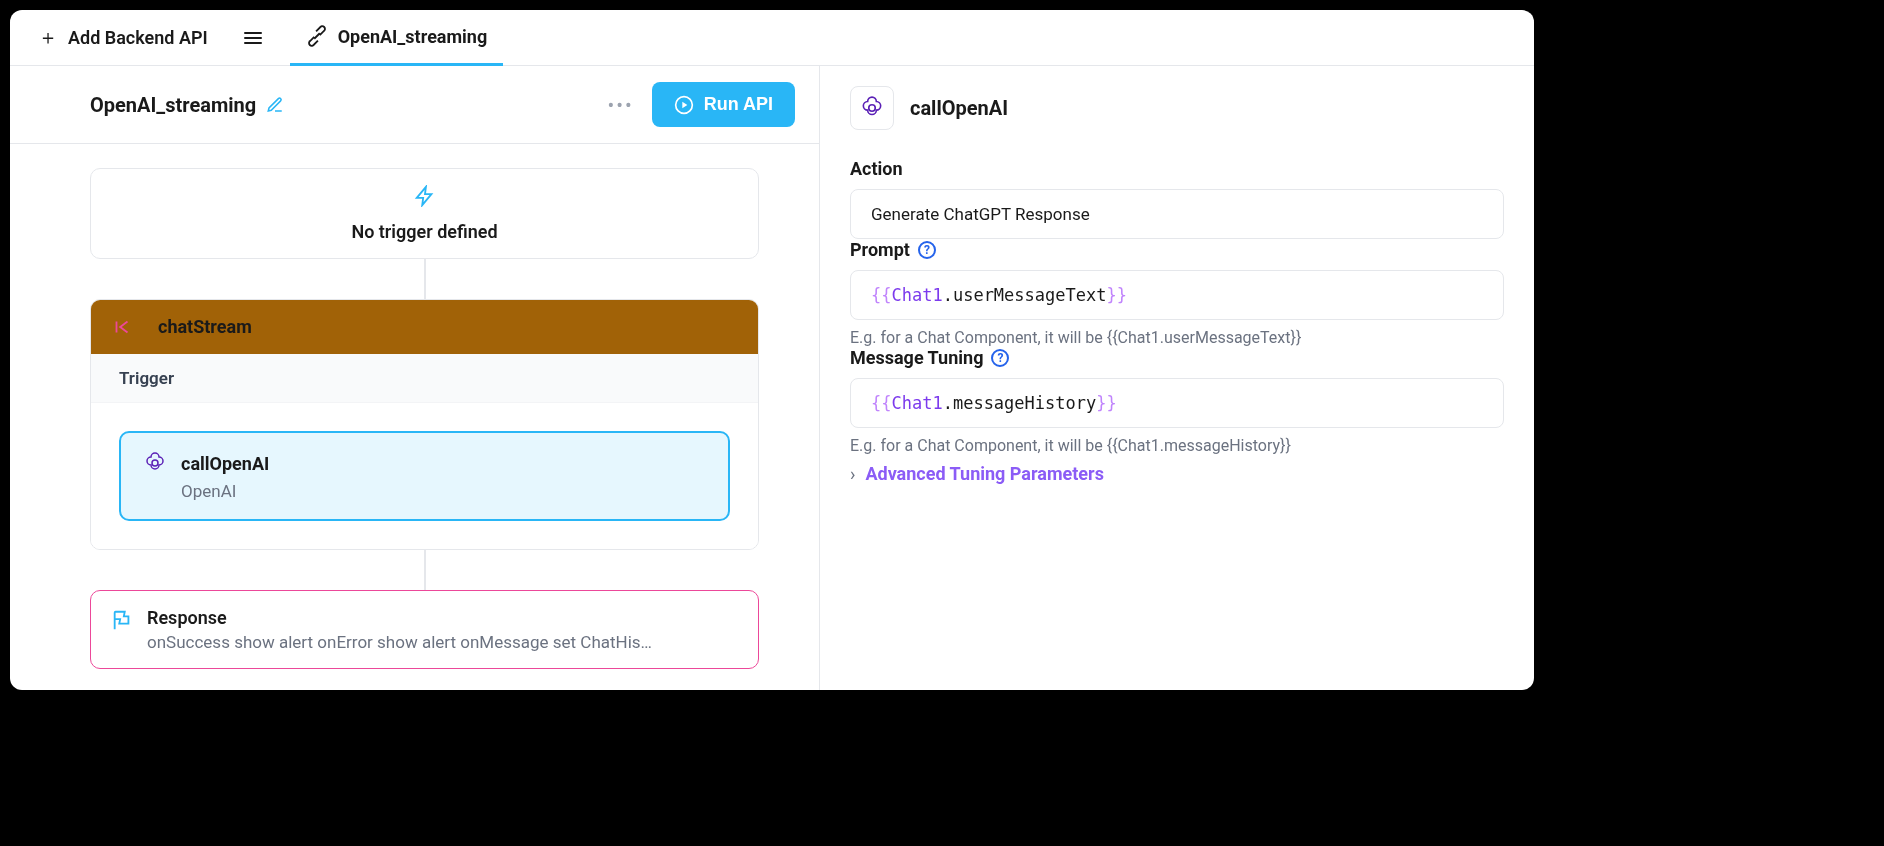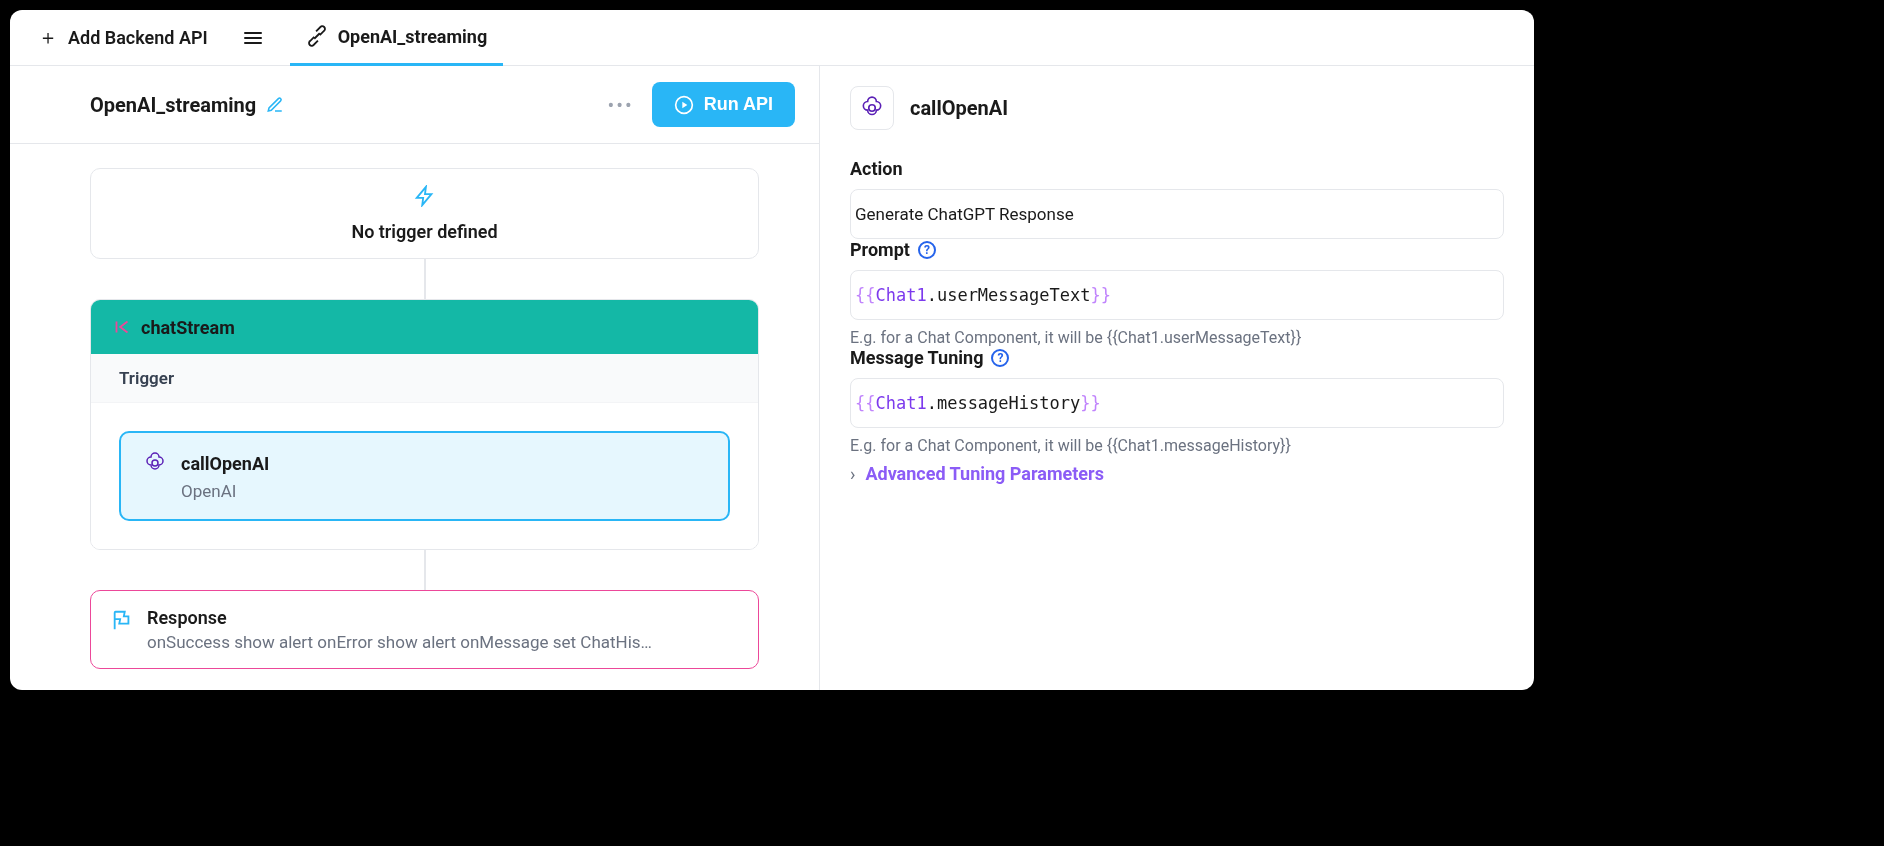--- a/index.html
+++ b/index.html
@@ -22,21 +22,21 @@
 .dots { color: #9ca3af; font-size: 20px; letter-spacing: 2px; cursor: pointer; }
 .run-btn { background: #29b6f6; color: #fff; border: none; border-radius: 8px; padding: 12px 22px; font-size: 18px; font-weight: 700; display: flex; align-items: center; gap: 10px; cursor: pointer; }
 .run-btn svg { width: 20px; height: 20px; }
 .flow-area { padding: 24px 60px 24px 80px; flex: 1; overflow-y: auto; }
 .flow-card { border: 1px solid #e5e7eb; border-radius: 10px; background: #fff; }
 .trigger-card { padding: 16px 20px; display: flex; align-items: center; gap: 14px; flex-direction: column; }
 .bolt-icon { color: #29b6f6; width: 22px; height: 22px; }
 .trigger-text { font-size: 18px; font-weight: 600; color: #1a1a1a; }
 .connector { width: 2px; height: 40px; background: #e5e7eb; margin: 0 auto; }
 .stream-card { border: 1px solid #e5e7eb; border-radius: 10px; overflow: hidden; }
-.stream-header { background: #14b8a6; padding: 16px 20px; display: flex; align-items: center; gap: 8px; }
+.stream-header { background: #a16207; padding: 16px 20px; display: flex; align-items: flex-start; gap: 25px; }
 .merge-icon { color: #ec4899; width: 22px; height: 22px; }
 .stream-title { font-size: 18px; font-weight: 700; color: #1a1a1a; }
 .stream-trigger { background: #f9fafb; padding: 14px 28px; font-size: 17px; font-weight: 600; color: #374151; border-bottom: 1px solid #f3f4f6; }
 .stream-body { padding: 28px 28px 28px 28px; background: #fff; }
 .call-card { border: 2px solid #29b6f6; background: #e6f7fe; border-radius: 10px; padding: 18px 22px; cursor: pointer; }
 .call-top { display: flex; align-items: center; gap: 14px; }
 .openai-logo { width: 24px; height: 24px; }
 .call-name { font-size: 18px; font-weight: 700; color: #1a1a1a; }
 .call-sub { font-size: 17px; color: #6b7280; margin-left: 38px; margin-top: 6px; }
 .response-card { border: 1px solid #ec4899; border-radius: 10px; padding: 16px 20px; display: flex; align-items: flex-start; gap: 14px; }
@@ -44,21 +44,21 @@
 .response-content { overflow: hidden; }
 .response-title { font-size: 18px; font-weight: 600; color: #1a1a1a; margin-bottom: 4px; }
 .response-detail { font-size: 17px; color: #6b7280; white-space: nowrap; overflow: hidden; text-overflow: ellipsis; max-width: 560px; }
 .right-panel { flex: 1; padding: 20px 30px; overflow-y: auto; }
 .rp-header { display: flex; align-items: center; gap: 16px; margin-bottom: 28px; }
 .rp-logo-box { width: 44px; height: 44px; border: 1px solid #e5e7eb; border-radius: 8px; display: flex; align-items: center; justify-content: center; }
 .rp-title { font-size: 20px; font-weight: 700; color: #1a1a1a; }
 .field-group { }
 .field-label { font-size: 18px; font-weight: 700; color: #1a1a1a; margin-bottom: 10px; display: flex; align-items: center; gap: 8px; }
 .help-icon { width: 18px; height: 18px; border: 2px solid #2563eb; border-radius: 50%; display: inline-flex; align-items: center; justify-content: center; font-size: 12px; color: #2563eb; font-weight: 700; cursor: pointer; }
-.field-input { width: 100%; border: 1px solid #e5e7eb; border-radius: 8px; padding: 14px 4px; font-size: 17px; color: #1a1a1a; background: #fff; }
+.field-input { width: 100%; border: 1px solid #e5e7eb; border-radius: 8px; padding: 14px 20px; font-size: 17px; color: #1a1a1a; background: #fff; }
 .code-input { font-family: "SF Mono", Monaco, Consolas, monospace; font-size: 17px; }
 .code-brace { color: #c084fc; }
 .code-obj { color: #7c3aed; }
 .code-prop { color: #1a1a1a; }
 .field-hint { font-size: 16px; color: #6b7280; margin-top: 8px; }
 .collapsible { display: flex; align-items: center; gap: 10px; cursor: pointer; padding: 8px 0; }
 .chevron { color: #6b7280; font-size: 18px; }
 .collapsible-label { font-size: 18px; font-weight: 700; color: #8b5cf6; }
 </style>
 </head>

